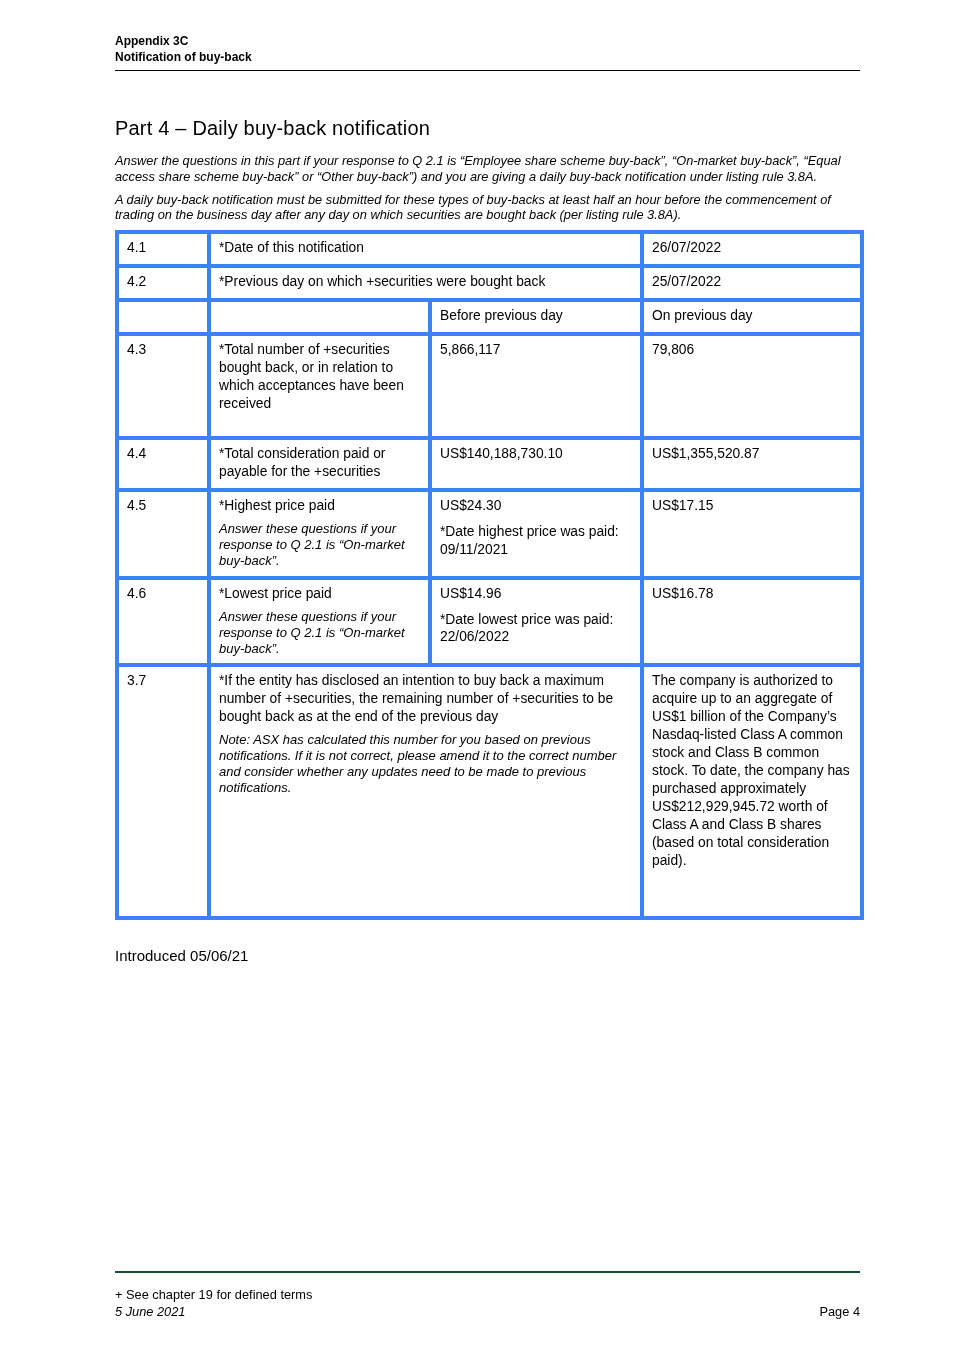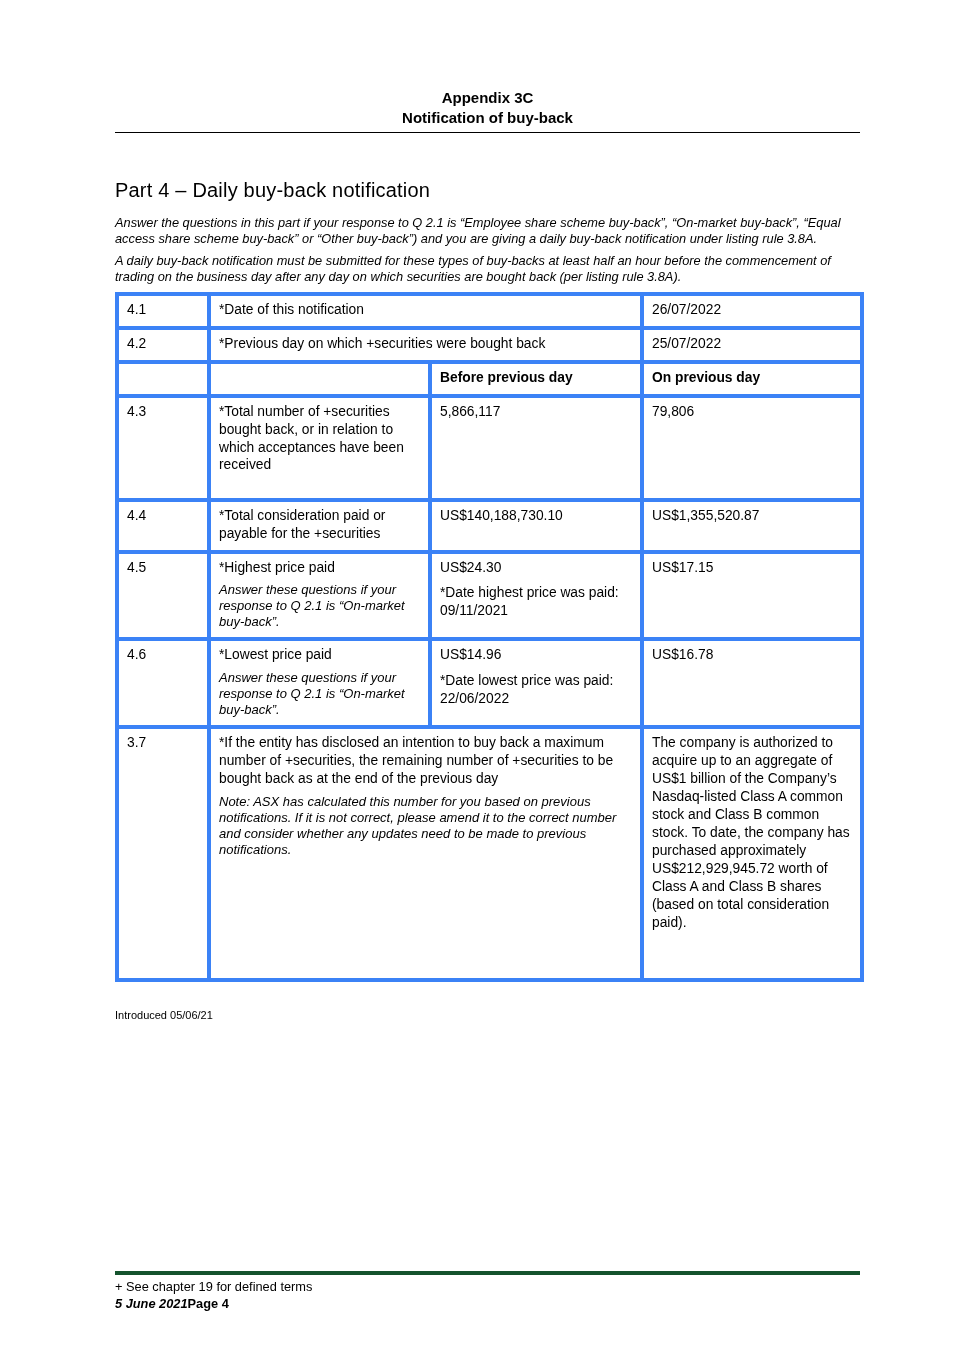--- a/index.html
+++ b/index.html
@@ -14,24 +14,24 @@
     overflow: hidden;
   }
   .content {
     position: absolute;
     left: 115px;
     width: 745px;
     top: 0;
   }
   
   .doc-header {
-    padding-top: 88px;
-    text-align: center;
+    padding-top: 34px;
+    text-align: left;
     font-weight: bold;
-    font-size: 15px;
+    font-size: 12px;
     line-height: 1.3;
   }
   .header-rule {
     border: none;
     border-top: 1px solid #000;
     margin: 5px 0 0 0;
   }
   
   .part-title {
     font-size: 20px;
@@ -53,51 +53,51 @@
     margin-top: 4px;
     table-layout: fixed;
   }
   table.buyback td {
     border: 4px solid #3b82f6;
     vertical-align: top;
     padding: 5px 8px 7px 8px;
     font-size: 13.8px;
     line-height: 1.3;
   }
-  td.colhead { font-weight: bold; margin-top: 12px; }
+  td.colhead { font-weight: normal; margin-top: 12px; }
   td.empty-cell { }
   .cell-note {
     font-style: italic;
     font-size: 13px;
     line-height: 1.23;
     margin-top: 6px;
   }
   .cell-sub { margin-top: 8px; }
   tr.row-43 td { height: 104px; }
   tr.row-48 td { height: 253px; }
   
   .introduced {
-    font-size: 11px;
+    font-size: 15px;
     margin: 27px 0 0 0;
   }
   
   .footer {
     position: absolute;
     left: 115px;
     width: 745px;
     top: 1271px;
-    border-top: 4px solid #14532d;
-    padding-top: 4px;
+    border-top: 2px solid #14532d;
+    padding-top: 14px;
     font-size: 12.8px;
     line-height: 1.25;
   }
   .footer-row {
     display: flex;
+    justify-content: space-between;
     margin-top: 1px;
-    font-weight: bold;
   }
   .footer-date { font-style: italic; }
 </style>
 </head>
 <body>
 
 <div class="page">
   <div class="content">
 
     <div class="doc-header">

